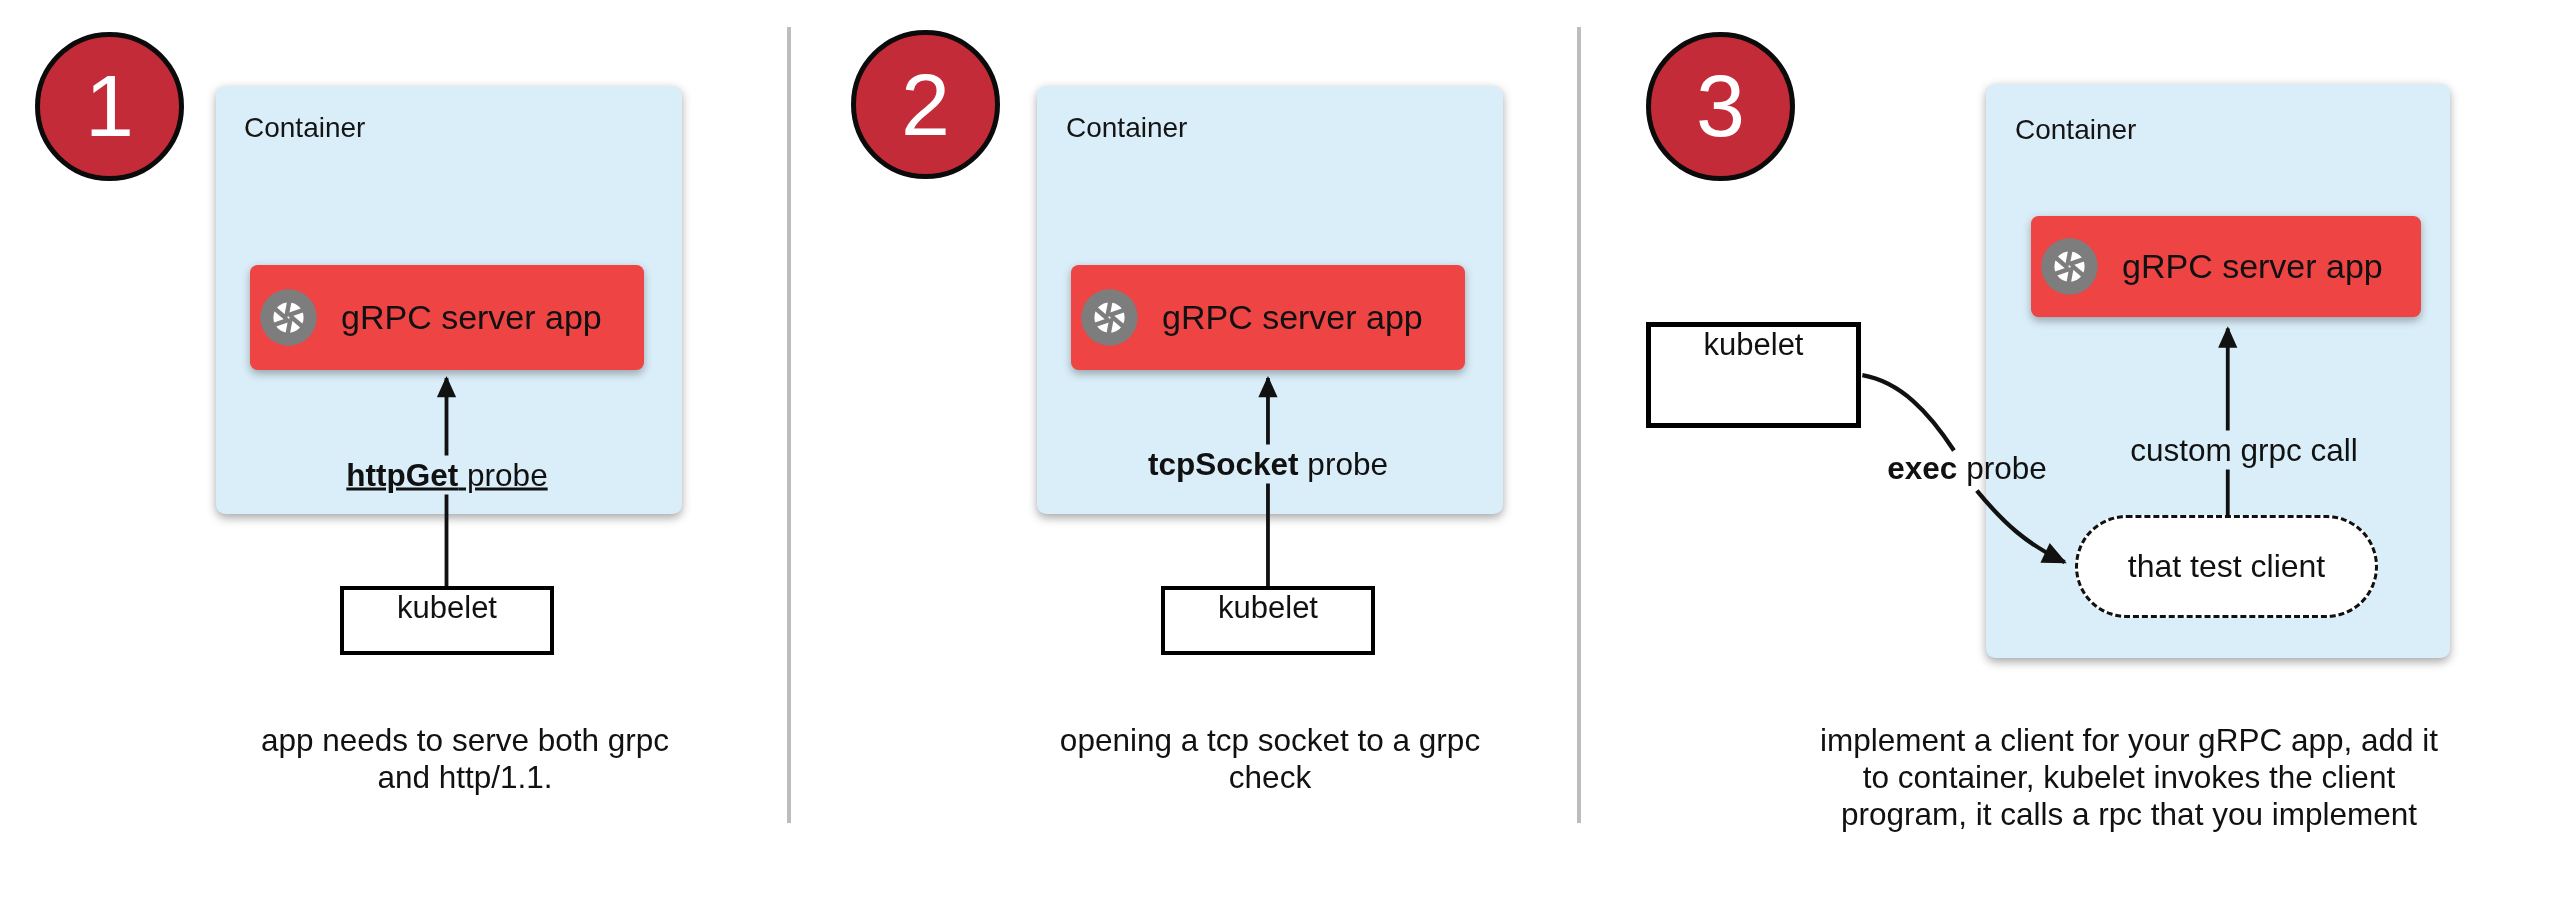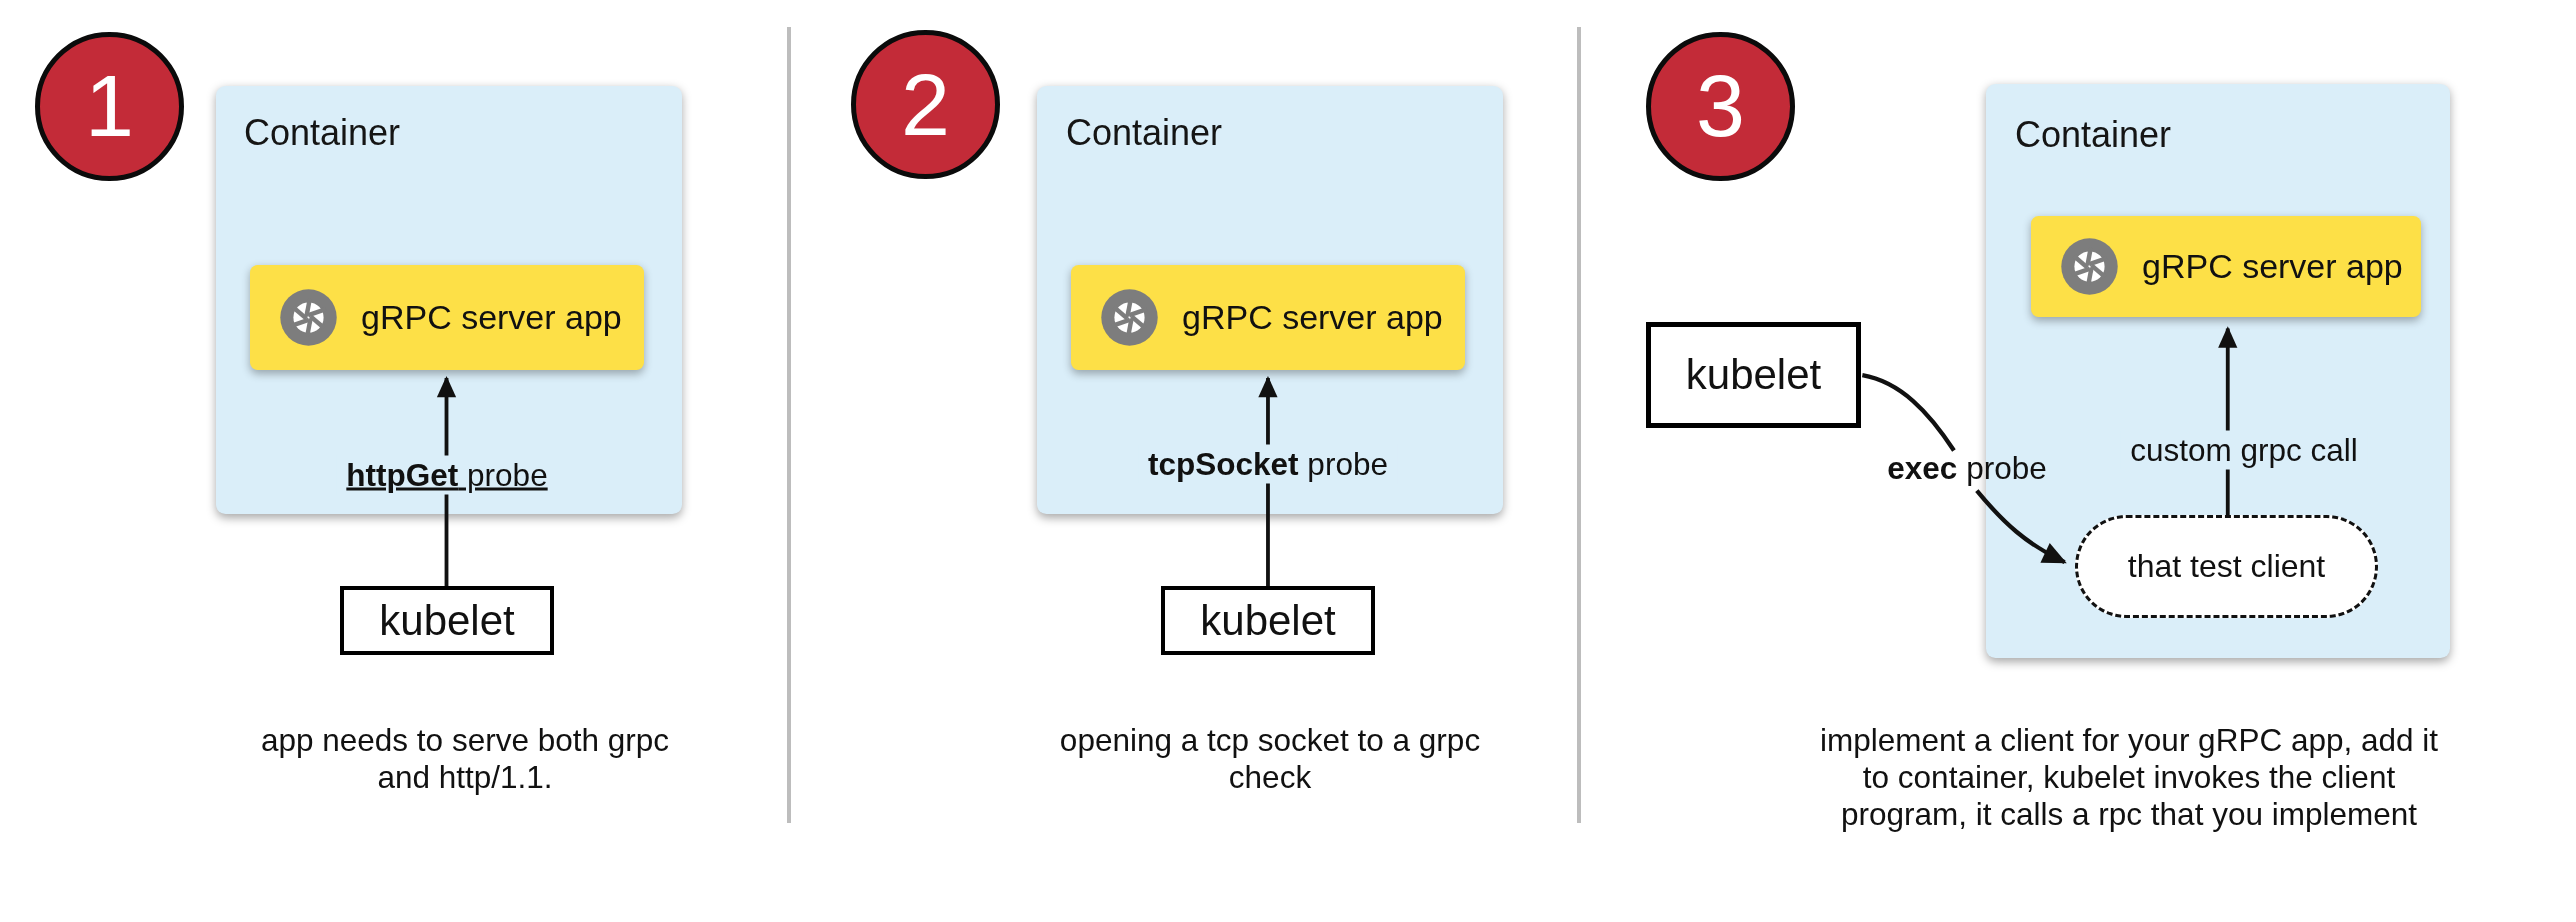--- a/index.html
+++ b/index.html
@@ -17,31 +17,31 @@
 
   .divider{position:absolute;width:3.8px;background:var(--divider-gray);}
 
   .badge{position:absolute;width:149px;height:149px;border-radius:50%;
     background:var(--badge-red);border:5.7px solid #0b0b0b;
     display:flex;align-items:center;justify-content:center;}
   .badge-num{color:#ffffff;font-size:88px;font-weight:300;line-height:1;}
 
   .container-box{position:absolute;background:var(--container-blue);border-radius:9.5px;
     box-shadow:0 3.8px 9.5px rgba(0,0,0,0.34);}
-  .container-label{position:absolute;font-size:36px;color:#151515;white-space:nowrap;}
+  .container-label{position:absolute;font-size:28px;color:#151515;white-space:nowrap;}
 
-  .app-box{position:absolute;background:#fde047;border-radius:7.6px;
+  .app-box{position:absolute;background:#ef4444;border-radius:7.6px;
     box-shadow:0 3.8px 8.6px rgba(0,0,0,0.30);
-    display:flex;align-items:center;padding-left:27px;gap:21px;}
+    display:flex;align-items:center;padding-left:7px;gap:21px;}
   .app-icon{width:63px;height:63px;flex:0 0 auto;display:block;}
   .app-icon svg{display:block;width:100%;height:100%;}
   .app-label{font-size:34px;white-space:nowrap;}
 
   .kubelet-box{position:absolute;background:#ffffff;border:4.8px solid #000000;
-    display:flex;align-items:center;justify-content:center;font-size:42px;}
+    display:flex;align-items:flex-start;justify-content:center;font-size:31px;}
   .kubelet-box.thick{border-width:5.7px;}
 
   .probe-label{position:absolute;transform:translate(-50%,-50%);font-size:31.5px;
     white-space:nowrap;padding:1px 9.5px;}
   .bg-blue{background:var(--container-blue);}
 
   .stadium{position:absolute;background:#ffffff;border:3.8px dashed #111111;border-radius:52px;
     display:flex;align-items:center;justify-content:center;font-size:32px;}
 
   .caption{position:absolute;transform:translateX(-50%);text-align:center;

